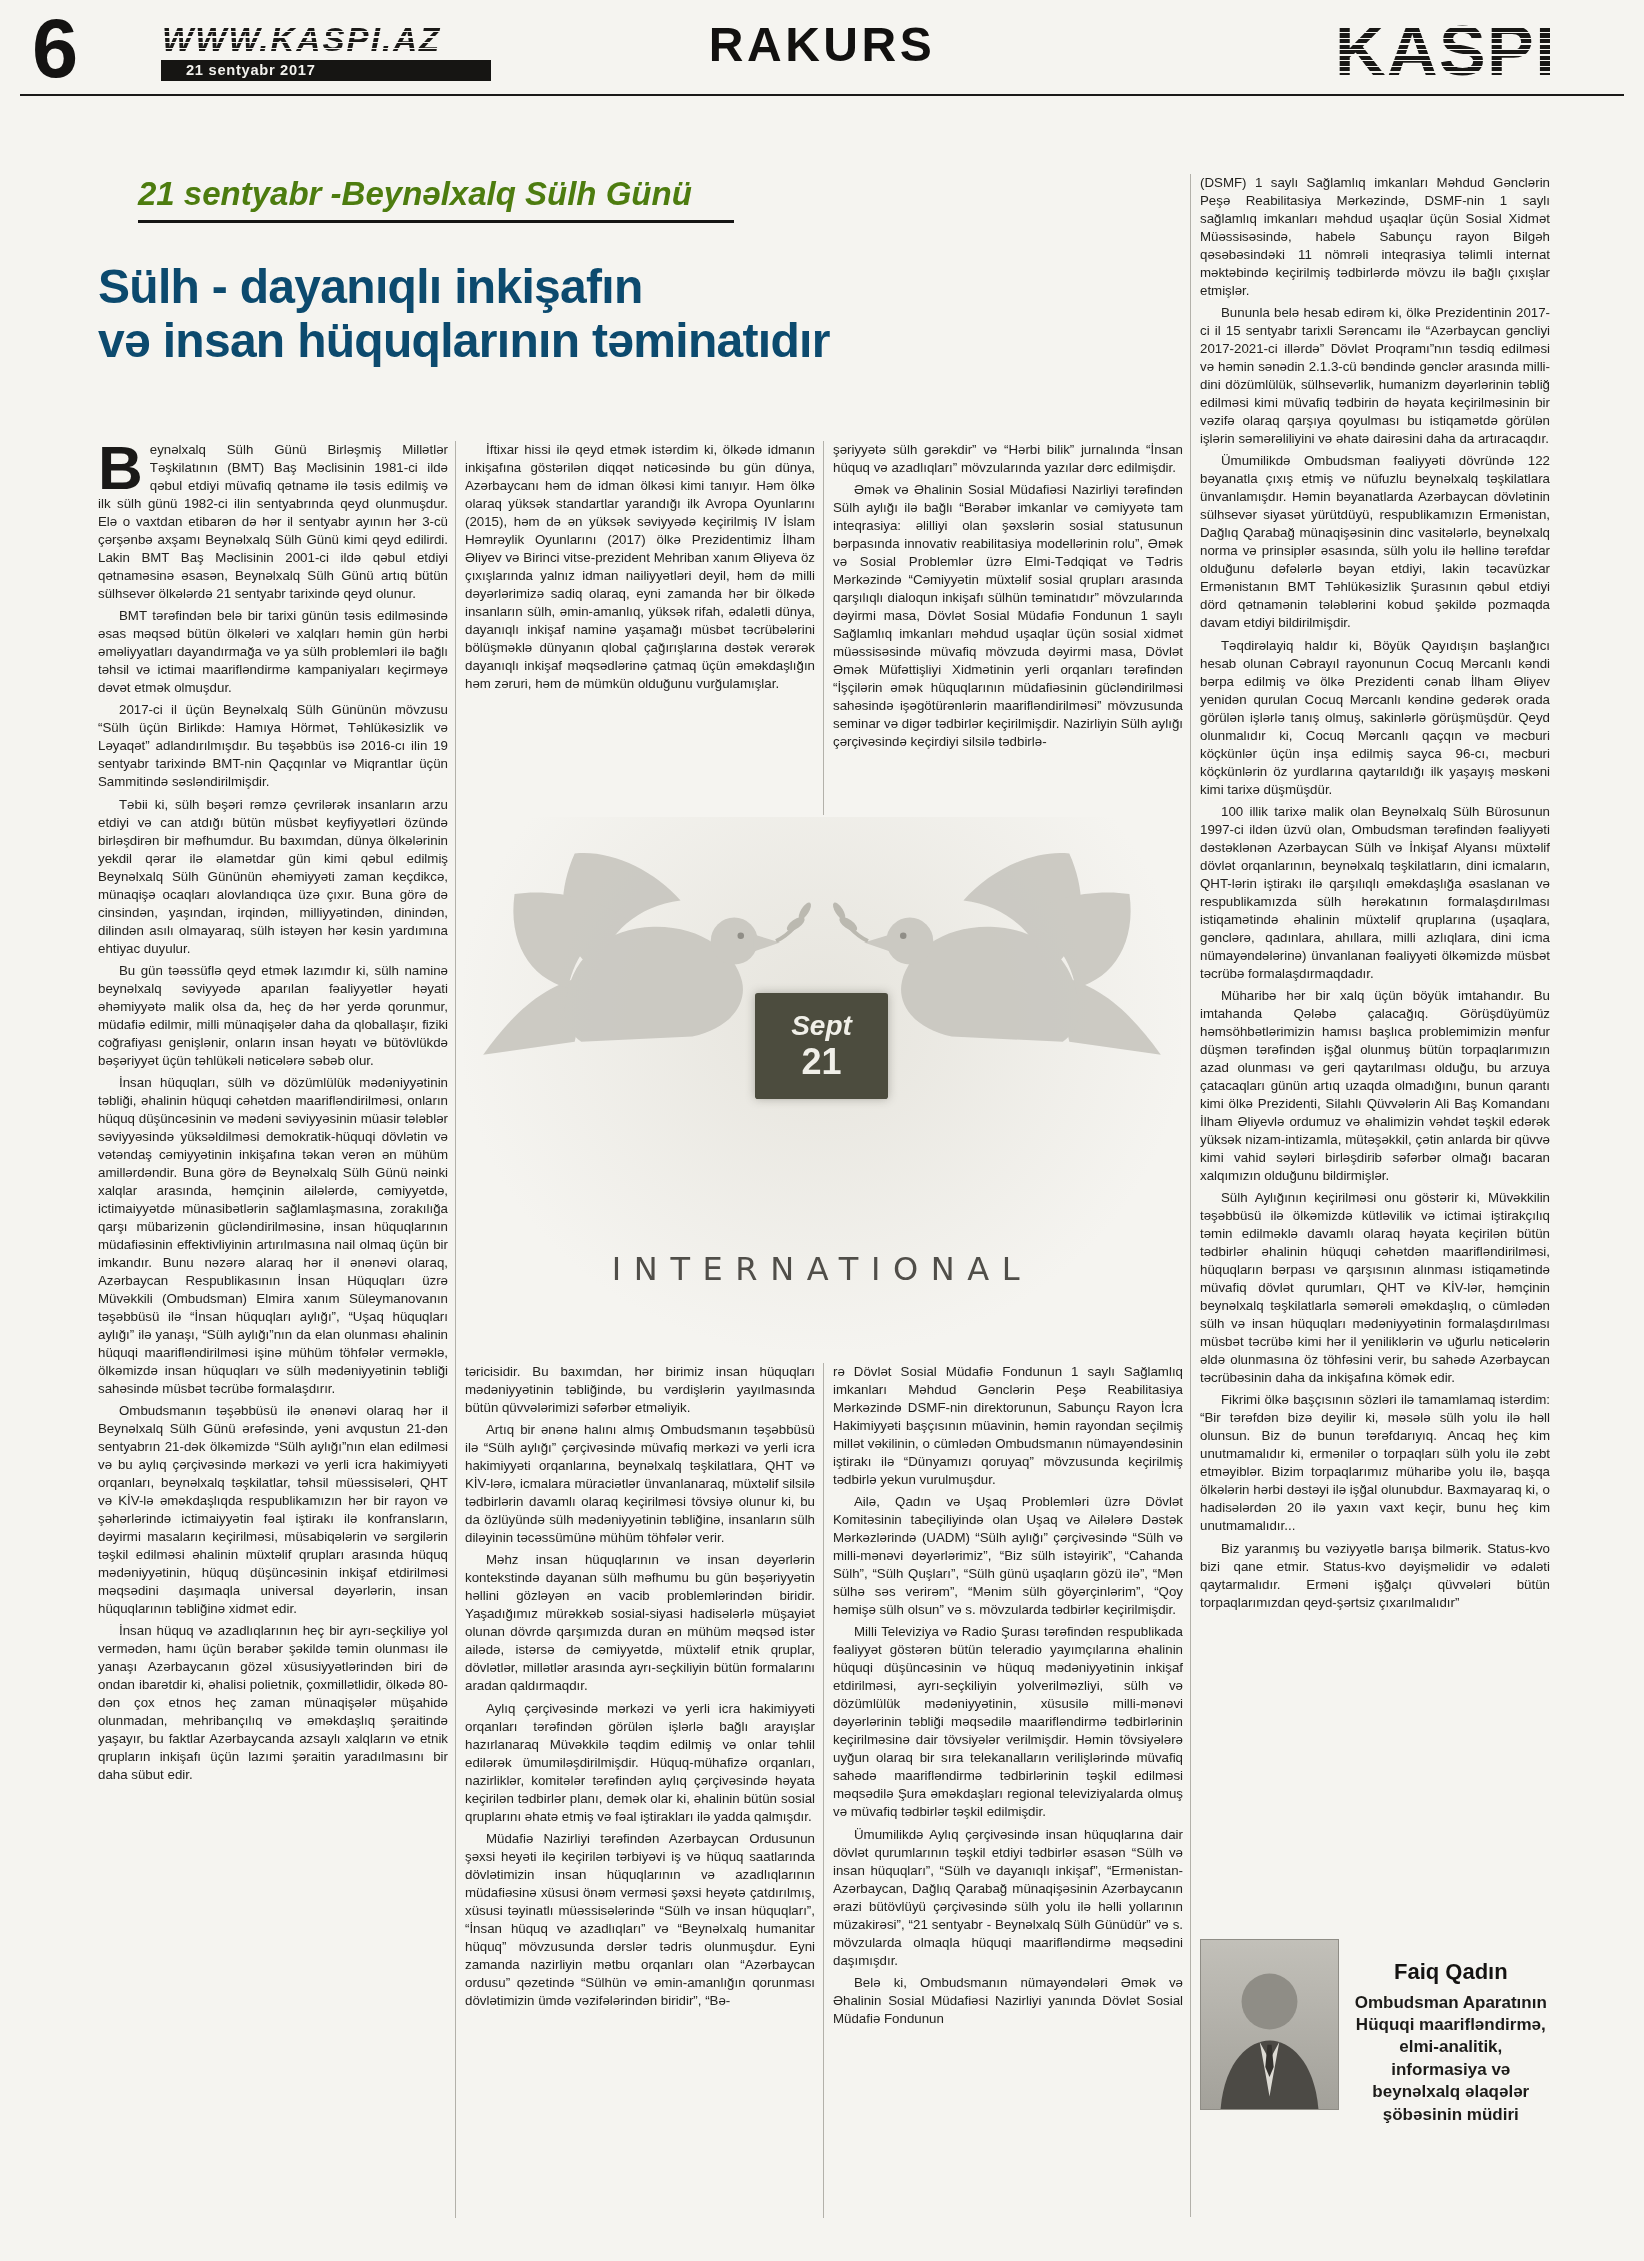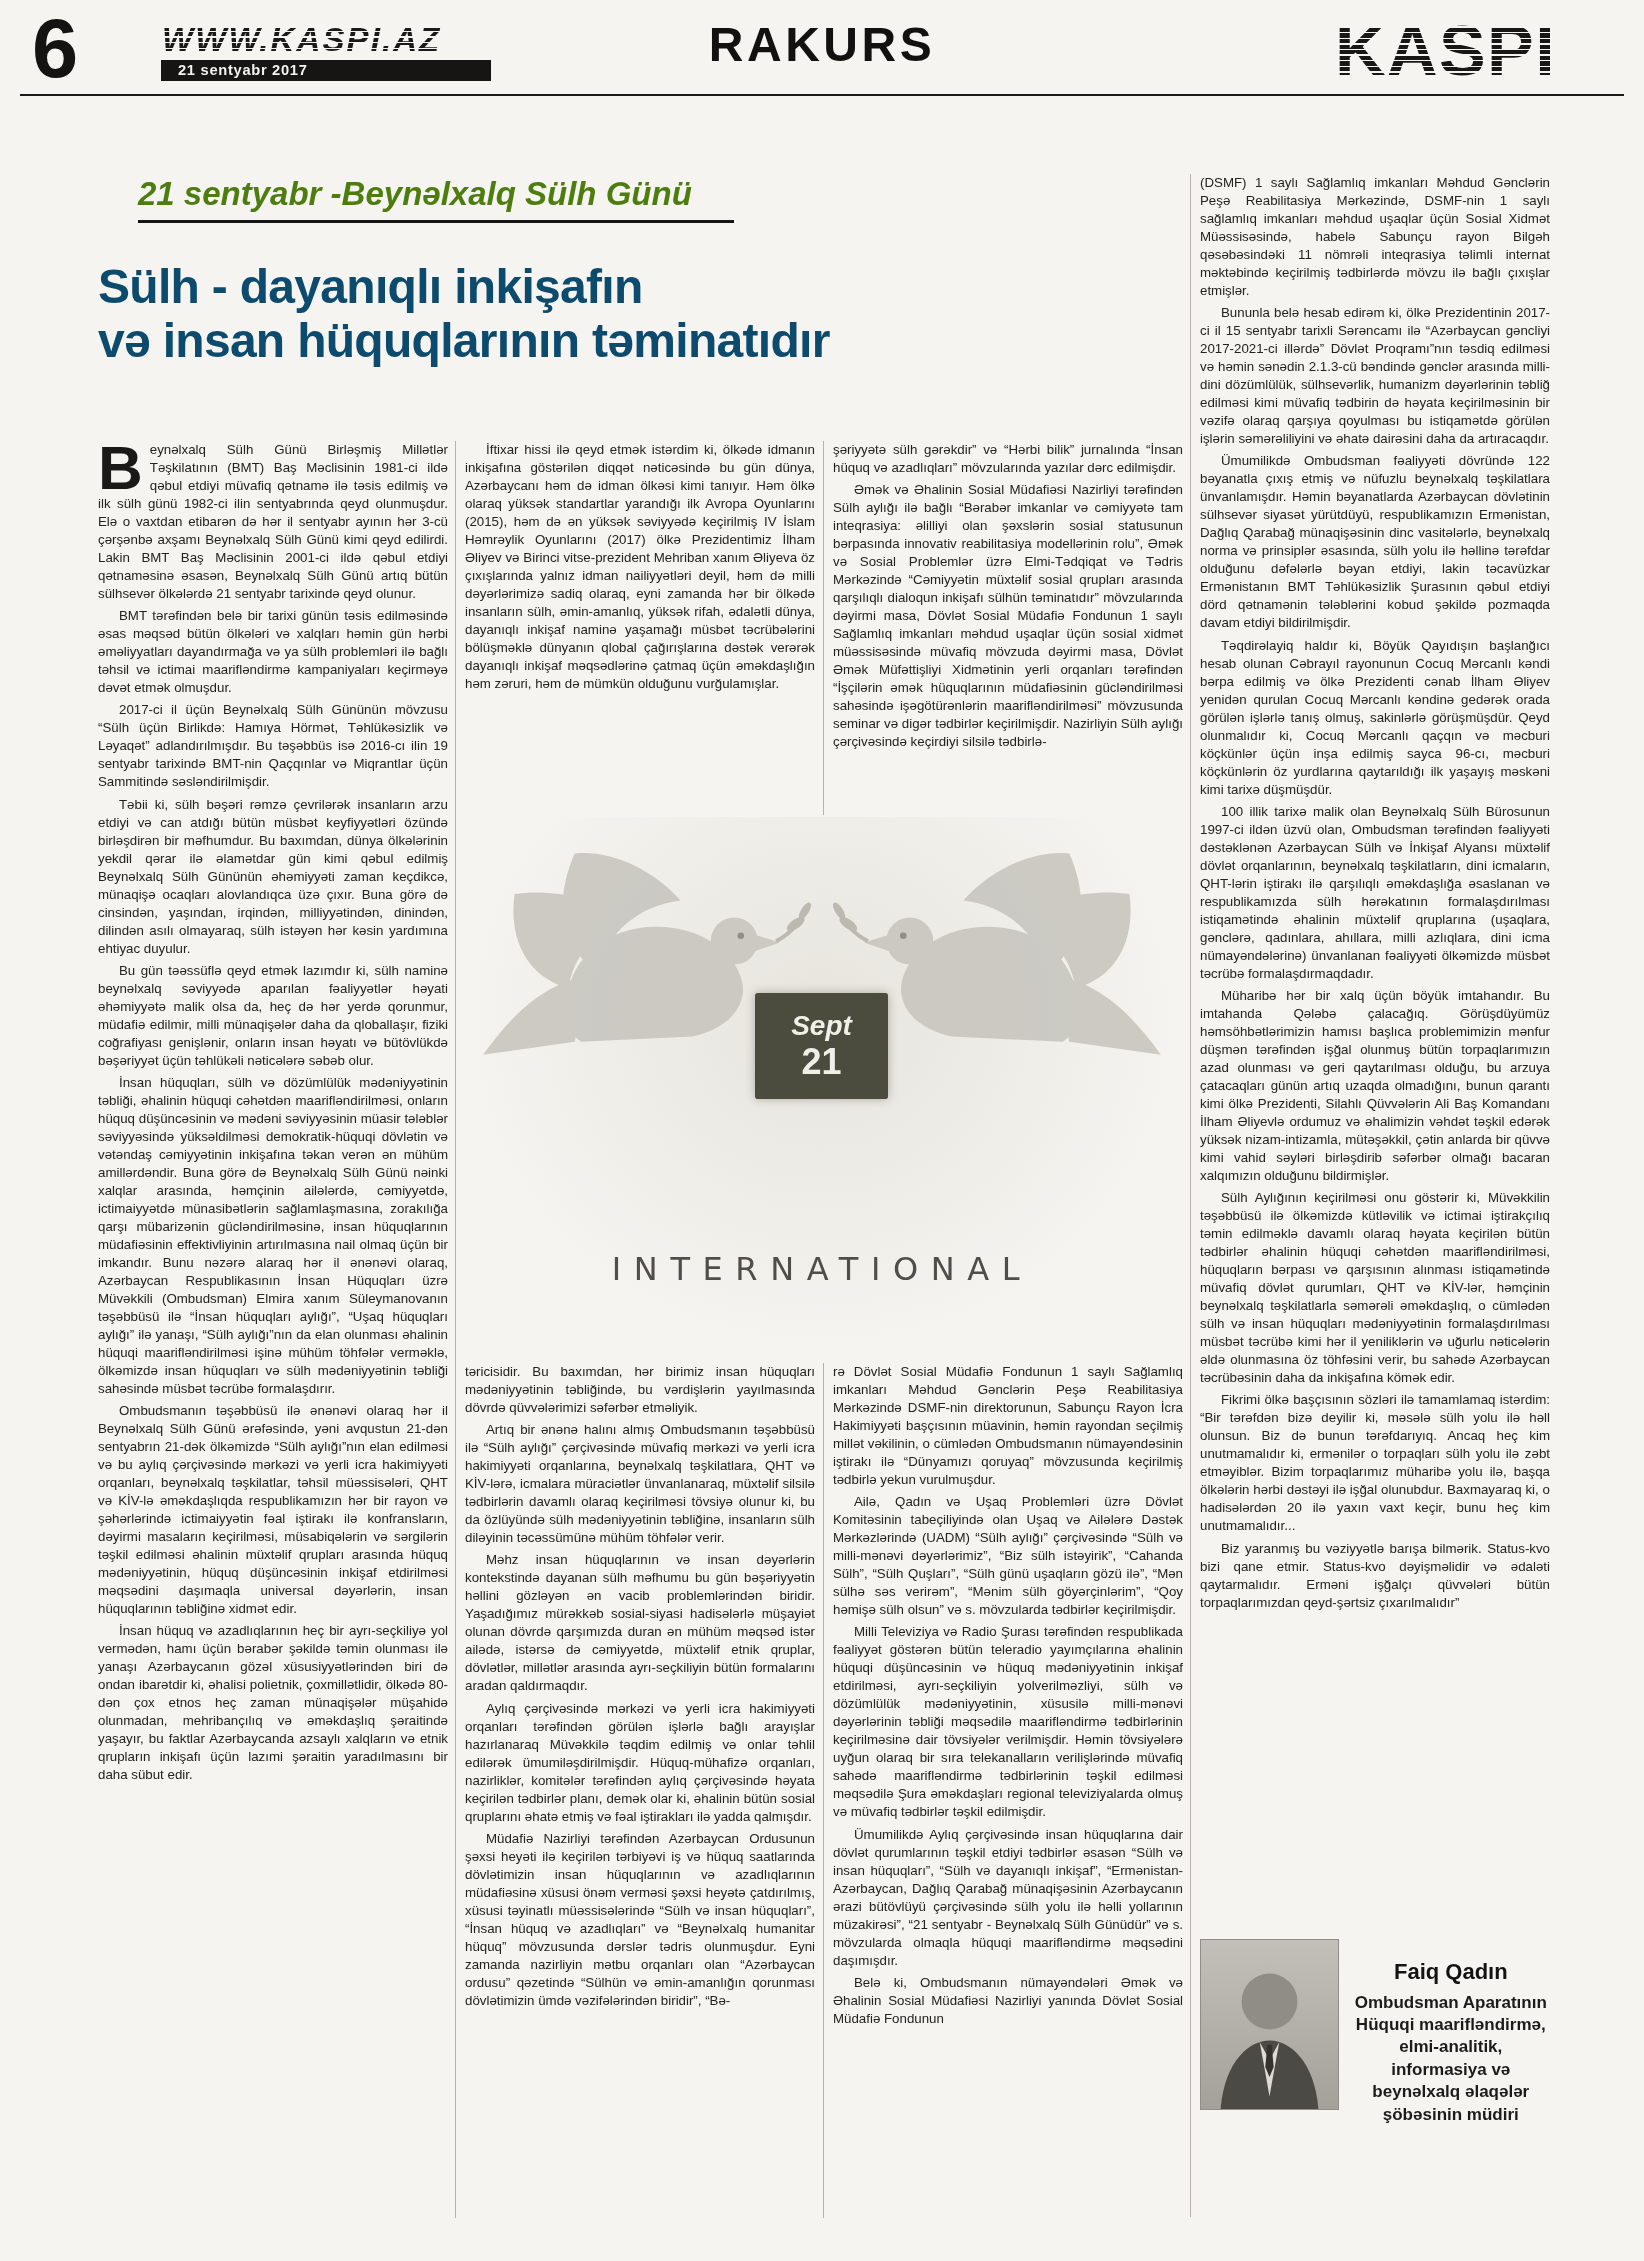--- a/index.html
+++ b/index.html
@@ -3,21 +3,21 @@
 <meta charset="utf-8">
 <style>
   html,body { margin:0; padding:0; }
   body { width:1644px; height:2261px; background:#e8e7e3; font-family:"Liberation Sans", sans-serif; color:#201f1c; }
   .page { position:relative; width:1644px; height:2261px; background:#f5f4f0; overflow:hidden; }
 
   
   .pagenum { position:absolute; left:32px; top:7px; font-size:83px; font-weight:900; line-height:1; color:#141312; }
   .site-logo { position:absolute; left:162px; top:21px; font-size:33px; font-weight:900; font-style:italic; letter-spacing:2.1px; color:#1b1a18; }
   .striped::after { content:""; position:absolute; inset:0; background:repeating-linear-gradient(to bottom, rgba(245,244,240,0) 0 4.2px, #f5f4f0 4.2px 5.6px); pointer-events:none; }
-  .date-strip { position:absolute; left:161px; top:60px; width:330px; height:21px; background:#161513; color:#f3f2ee; font-size:14.7px; font-weight:bold; line-height:21px; padding-left:17px; box-sizing:border-box; letter-spacing:0.7px; }
+  .date-strip { position:absolute; left:161px; top:60px; width:330px; height:21px; background:#161513; color:#f3f2ee; font-size:14.7px; font-weight:bold; line-height:21px; padding-left:25px; box-sizing:border-box; letter-spacing:0.7px; }
   .section-title { position:absolute; left:50%; transform:translateX(-50%); top:17px; font-size:48px; font-weight:800; letter-spacing:3.5px; color:#121110; }
   .brand-logo { position:absolute; right:88px; top:11.2px; font-size:70px; font-weight:900; letter-spacing:1.4px; color:#181715; }
   .header-rule { position:absolute; left:19.6px; right:19.6px; top:94px; height:2.1px; background:#1a1918; }
 
   
   .kicker { position:absolute; left:98px; top:175px; font-size:33px; font-weight:bold; font-style:italic; color:#4d7c0f; border-bottom:3.5px solid #161514; padding-bottom:7px; padding-right:42px;margin-left:40px; }
   .title { position:absolute; left:98px; top:260px; width:1084px; margin:0; text-align:left; font-size:48px; font-weight:800; line-height:1.13; letter-spacing:-0.7px; color:#0c4a6e; }
 
   
   .col { position:absolute; width:350px; font-size:13.3px; line-height:18px; text-align:justify; color:#23221f; overflow:hidden; hyphens:auto; }
@@ -147,21 +147,21 @@
       <ellipse cx="506" cy="112" rx="15" ry="6" fill="#b5b3aa" transform="rotate(-58 506 112)"></ellipse>
     </svg>
     <div class="sept-badge">
       <div class="b-top">Sept</div>
       <div class="b-num">21</div>
     </div>
     <div class="fig-caption cap1">INTERNATIONAL</div>
   </figure>
 
   <section class="col col2-bottom cont">
-      <p>təricisidir. Bu baxımdan, hər birimiz insan hüquqları mədəniyyətinin təbliğində, bu vərdişlərin yayılmasında dövrdə qüvvələrimizi səfərbər etməliyik.</p>
+      <p>təricisidir. Bu baxımdan, hər birimiz insan hüquqları mədəniyyətinin təbliğində, bu vərdişlərin yayılmasında bütün qüvvələrimizi səfərbər etməliyik.</p>
       <p>Artıq bir ənənə halını almış Ombudsmanın təşəbbüsü ilə “Sülh aylığı” çərçivəsində müvafiq mərkəzi və yerli icra hakimiyyəti orqanlarına, beynəlxalq təşkilatlara, QHT və KİV-lərə, icmalara müraciətlər ünvanlanaraq, müxtəlif silsilə tədbirlərin davamlı olaraq keçirilməsi tövsiyə olunur ki, bu da özlüyündə sülh mədəniyyətinin təbliğinə, insanların sülh diləyinin təcəssümünə mühüm töhfələr verir.</p>
       <p>Məhz insan hüquqlarının və insan dəyərlərin kontekstində dayanan sülh məfhumu bu gün bəşəriyyətin həllini gözləyən ən vacib problemlərindən biridir. Yaşadığımız mürəkkəb sosial-siyasi hadisələrlə müşayiət olunan dövrdə qarşımızda duran ən mühüm məqsəd istər ailədə, istərsə də cəmiyyətdə, müxtəlif etnik qruplar, dövlətlər, millətlər arasında ayrı-seçkiliyin bütün formalarını aradan qaldırmaqdır.</p>
       <p>Aylıq çərçivəsində mərkəzi və yerli icra hakimiyyəti orqanları tərəfindən görülən işlərlə bağlı arayışlar hazırlanaraq Müvəkkilə təqdim edilmiş və onlar təhlil edilərək ümumiləşdirilmişdir. Hüquq-mühafizə orqanları, nazirliklər, komitələr tərəfindən aylıq çərçivəsində həyata keçirilən tədbirlər planı, demək olar ki, əhalinin bütün sosial qruplarını əhatə etmiş və fəal iştirakları ilə yadda qalmışdır.</p>
       <p>Müdafiə Nazirliyi tərəfindən Azərbaycan Ordusunun şəxsi heyəti ilə keçirilən tərbiyəvi iş və hüquq saatlarında dövlətimizin insan hüquqlarının və azadlıqlarının müdafiəsinə xüsusi önəm verməsi şəxsi heyətə çatdırılmış, xüsusi təyinatlı müəssisələrində “Sülh və insan hüquqları”, “İnsan hüquq və azadlıqları” və “Beynəlxalq humanitar hüquq” mövzusunda dərslər tədris olunmuşdur. Eyni zamanda nazirliyin mətbu orqanları olan “Azərbaycan ordusu” qəzetində “Sülhün və əmin-amanlığın qorunması dövlətimizin ümdə vəzifələrindən biridir”, “Bə-</p>
     </section>
 
   <section class="col col3-bottom cont">
       <p>rə Dövlət Sosial Müdafiə Fondunun 1 saylı Sağlamlıq imkanları Məhdud Gənclərin Peşə Reabilitasiya Mərkəzində DSMF-nin direktorunun, Sabunçu Rayon İcra Hakimiyyəti başçısının müavinin, həmin rayondan seçilmiş millət vəkilinin, o cümlədən Ombudsmanın nümayəndəsinin iştirakı ilə “Dünyamızı qoruyaq” mövzusunda keçirilmiş tədbirlə yekun vurulmuşdur.</p>
       <p>Ailə, Qadın və Uşaq Problemləri üzrə Dövlət Komitəsinin tabeçiliyində olan Uşaq və Ailələrə Dəstək Mərkəzlərində (UADM) “Sülh aylığı” çərçivəsində “Sülh və milli-mənəvi dəyərlərimiz”, “Biz sülh istəyirik”, “Cahanda Sülh”, “Sülh Quşları”, “Sülh günü uşaqların gözü ilə”, “Mən sülhə səs verirəm”, “Mənim sülh göyərçinlərim”, “Qoy həmişə sülh olsun” və s. mövzularda tədbirlər keçirilmişdir.</p>
       <p>Milli Televiziya və Radio Şurası tərəfindən respublikada fəaliyyət göstərən bütün teleradio yayımçılarına əhalinin hüquqi düşüncəsinin və hüquq mədəniyyətinin inkişaf etdirilməsi, ayrı-seçkiliyin yolverilməzliyi, sülh və dözümlülük mədəniyyətinin, xüsusilə milli-mənəvi dəyərlərinin təbliği məqsədilə maarifləndirmə tədbirlərinin keçirilməsinə dair tövsiyələr verilmişdir. Həmin tövsiyələrə uyğun olaraq bir sıra telekanalların verilişlərində müvafiq sahədə maarifləndirmə tədbirlərinin təşkil edilməsi məqsədilə Şura əməkdaşları regional televiziyalarda olmuş və müvafiq tədbirlər təşkil edilmişdir.</p>

